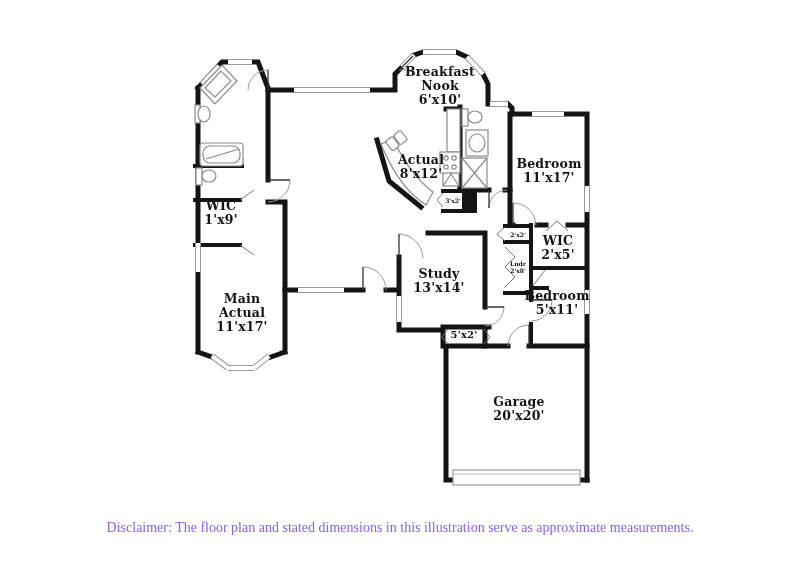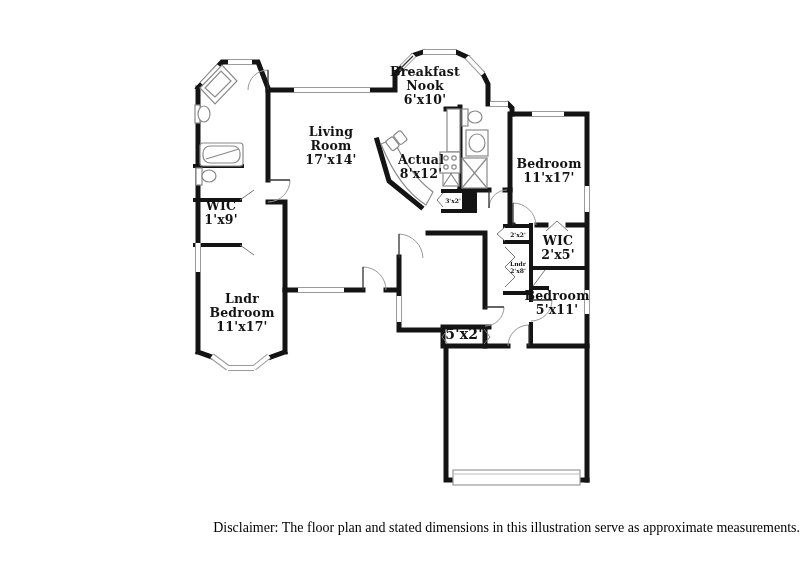--- a/index.html
+++ b/index.html
@@ -2,24 +2,24 @@
 <html><head>
 <meta charset="utf-8">
 <style>
   html,body{margin:0;padding:0;background:#fff;}
   #stage{position:relative;width:800px;height:582px;background:#fff;overflow:hidden;
          font-family:"DejaVu Serif",serif;}
   #plan-svg{position:absolute;left:0;top:0;}
   .lbl{position:absolute;transform:translate(-50%,-50%);text-align:center;
        font-weight:bold;color:#131313;font-size:12.5px;line-height:1.13;letter-spacing:.2px;}
   .lbl .rname{white-space:pre-line;}
-  .lbl.mid{font-size:14px;}
+  .lbl.mid{font-size:10px;}
   .lbl.tiny{font-size:6px;line-height:1.1;letter-spacing:0;}
-  .disclaimer{position:absolute;left:0;top:518px;width:800px;text-align:right;
-       font-family:"Liberation Serif",serif;font-size:14px;color:#000000;line-height:1.38;}
+  .disclaimer{position:absolute;left:0;top:518px;width:800px;text-align:center;
+       font-family:"Liberation Serif",serif;font-size:14px;color:#8b5cf6;line-height:1.38;}
 </style>
 </head>
 <body>
 
 <div id="stage">
 
   <svg id="plan-svg" width="800" height="582" viewBox="0 0 800 582">
 
     <g stroke="#141414" stroke-width="5" fill="none" stroke-linecap="square">
 
@@ -142,51 +142,55 @@
       <g transform="rotate(-38 396 141)">
         <rect x="387" y="135" width="9" height="12" rx="2"></rect>
         <rect x="397" y="135" width="9" height="12" rx="2"></rect>
       </g>
     </g>
 
     <rect x="453" y="470" width="127" height="15" fill="#ffffff" stroke="#999999" stroke-width="1.2"></rect>
     <line x1="453" y1="474" x2="580" y2="474" stroke="#bbbbbb" stroke-width="1"></line>
   </svg>
 
-  <div class="lbl" style="left:425px;top:86px;width:92px">
+  <div class="lbl" style="left:440px;top:86px;width:92px">
     <div class="rname">Breakfast Nook</div>
     <div class="rdims">6'x10'</div>
-  </div>
-  <div class="lbl" style="left:331px;top:146px;width:58px">
-    <div class="rname">Living Room</div>
-    <div class="rdims">17'x14'</div>
   </div>
   <div class="lbl" style="left:421px;top:167px;width:86px">
     <div class="rname">Actual</div>
     <div class="rdims">8'x12'</div>
   </div>
   <div class="lbl" style="left:549px;top:171px;width:86px">
     <div class="rname">Bedroom</div>
     <div class="rdims">11'x17'</div>
   </div>
   <div class="lbl" style="left:221px;top:213px;width:60px">
     <div class="rname">WIC</div>
     <div class="rdims">1'x9'</div>
   </div>
   <div class="lbl" style="left:558px;top:248px;width:60px">
     <div class="rname">WIC</div>
     <div class="rdims">2'x5'</div>
   </div>
+  <div class="lbl" style="left:439px;top:281px;width:84px">
+    <div class="rname">Study</div>
+    <div class="rdims">13'x14'</div>
+  </div>
   <div class="lbl" style="left:557px;top:303px;width:74px">
     <div class="rname">Bedroom</div>
     <div class="rdims">5'x11'</div>
   </div>
   <div class="lbl" style="left:242px;top:313px;width:84px">
-    <div class="rname">Lndr Bedroom</div>
+    <div class="rname">Main Actual</div>
     <div class="rdims">11'x17'</div>
+  </div>
+  <div class="lbl" style="left:519px;top:409px;width:86px">
+    <div class="rname">Garage</div>
+    <div class="rdims">20'x20'</div>
   </div>
   <div class="lbl mid" style="left:464px;top:335px;width:40px">
     <div class="rdims">5'x2'</div>
   </div>
   <div class="lbl tiny" style="left:518px;top:235px;width:24px">
     <div class="rdims">2'x2'</div>
   </div>
   <div class="lbl tiny" style="left:518px;top:268px;width:24px">
     <div class="rname">Lndr</div>
     <div class="rdims">2'x8'</div>

